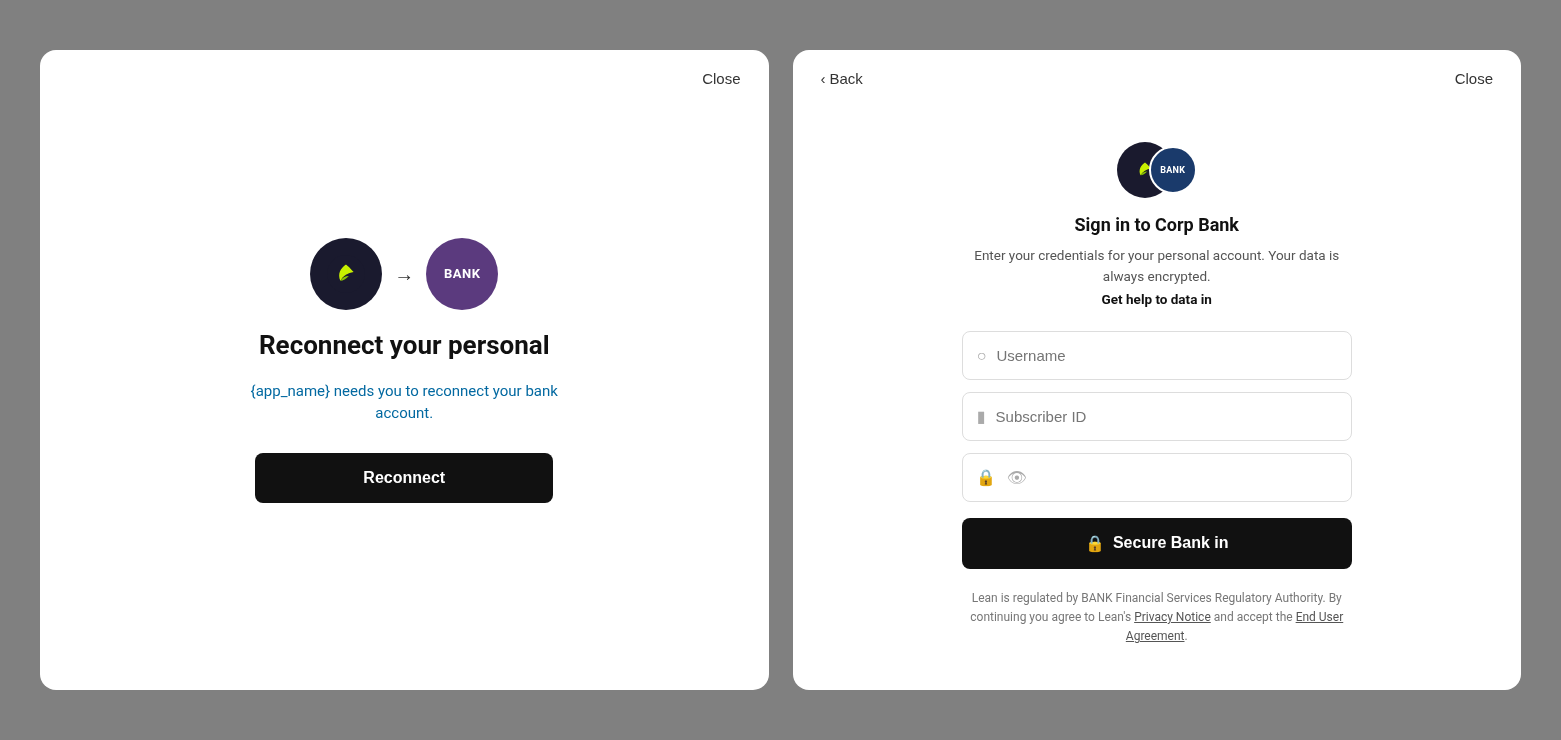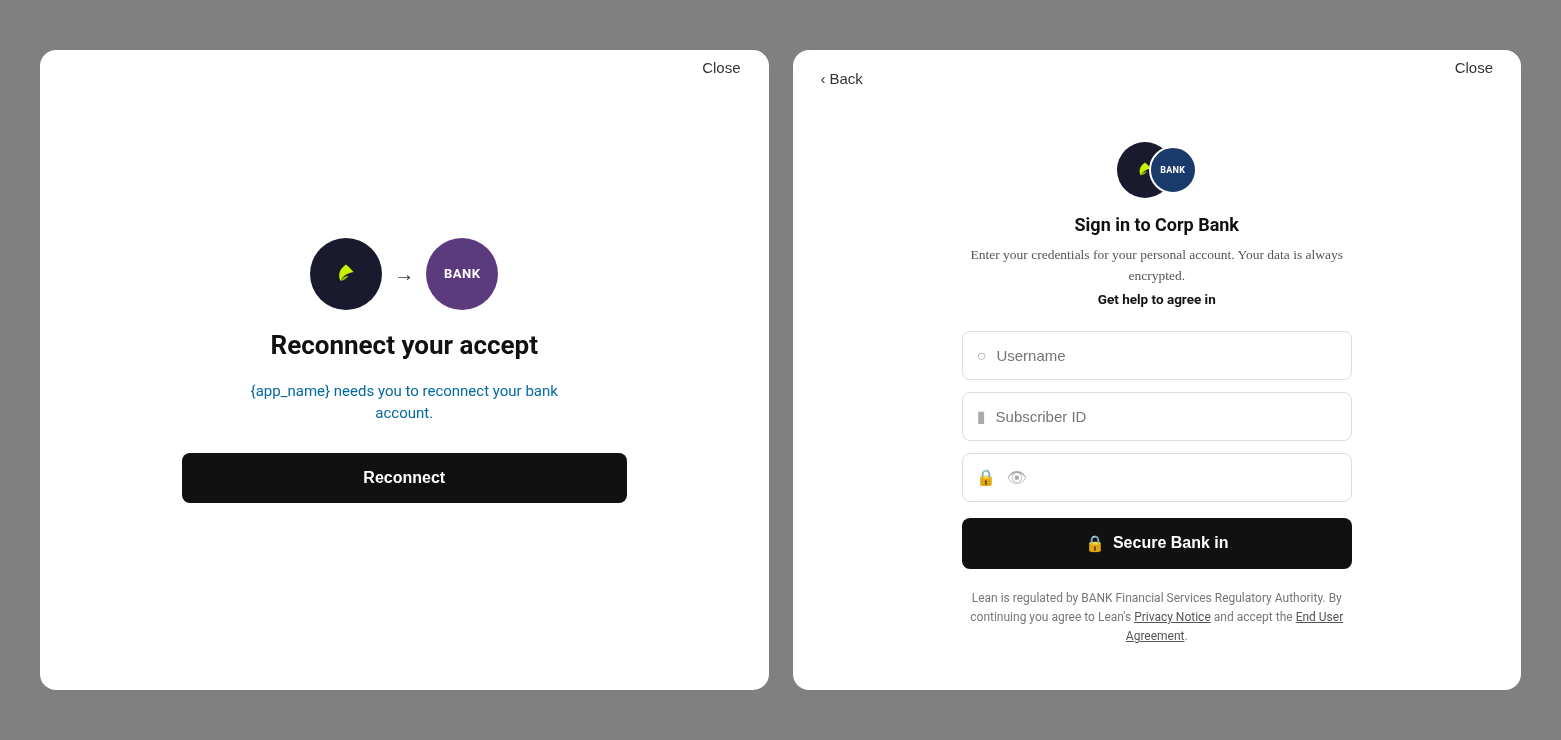--- a/index.html
+++ b/index.html
@@ -26,21 +26,21 @@
       padding: 32px;
     }
 
     .modal-left {
       align-items: center;
       justify-content: center;
     }
 
     .close-btn {
       position: absolute;
-      top: 9px;
+      top: 20px;
       right: 28px;
       background: none;
       border: none;
       font-size: 15px;
       color: #333;
       cursor: pointer;
       font-weight: 400;
     }
 
     .back-btn {
@@ -117,21 +117,21 @@
       line-height: 1.5;
       max-width: 360px;
     }
 
     .reconnect-btn {
       background: #111;
       color: white;
       border: none;
       border-radius: 8px;
       padding: 16px 0;
-      width: 445px;
+      width: 298px;
       font-size: 16px;
       font-weight: 600;
       cursor: pointer;
       margin-top: 8px;
     }
 
     
     .right-content {
       display: flex;
       flex-direction: column;
@@ -188,21 +188,20 @@
       margin-bottom: 10px;
     }
 
     .sign-in-desc {
       font-size: 13.5px;
       color: #555;
       text-align: center;
       line-height: 1.55;
       max-width: 380px;
       margin-bottom: 4px;
-      font-family: Liberation Serif, serif;
     }
 
     .help-link {
       font-size: 13.5px;
       font-weight: 700;
       color: #111;
       text-decoration: none;
       margin-bottom: 24px;
       display: block;
       text-align: center;
@@ -301,21 +300,21 @@
         </svg>
       </div>
 
       <span class="arrow-text">→</span>
 
       <div class="icon-circle-purple">
         <span>BANK</span>
       </div>
     </div>
 
-    <h2 class="reconnect-title">Reconnect your accept</h2>
+    <h2 class="reconnect-title">Reconnect your personal</h2>
     <p class="reconnect-desc">{app_name} needs you to reconnect your bank account.</p>
 
     <button class="reconnect-btn">Reconnect</button>
   </div>
 </div>
 
 <div class="modal">
   <button class="back-btn">
     <span>‹</span>
     <span>Back</span>
@@ -331,21 +330,21 @@
           <path d="M14 27 C16 24, 19 22, 23 22 C20 25, 17 27, 14 27Z" fill="#8bc400"></path>
         </svg>
       </div>
       <div class="logo-blue">
         <span style="font-size:9px;font-weight:700;letter-spacing:0.3px;">BANK</span>
       </div>
     </div>
 
     <h2 class="sign-in-title">Sign in to Corp Bank</h2>
     <p class="sign-in-desc">Enter your credentials for your personal account. Your data is always encrypted.</p>
-    <a class="help-link" href="#">Get help to agree in</a>
+    <a class="help-link" href="#">Get help to data in</a>
 
     <div class="form-group">
       <div class="input-wrapper">
         <span class="input-icon">○</span>
         <input type="text" placeholder="Username" style="">
       </div>
     </div>
 
     <div class="form-group">
       <div class="input-wrapper">

